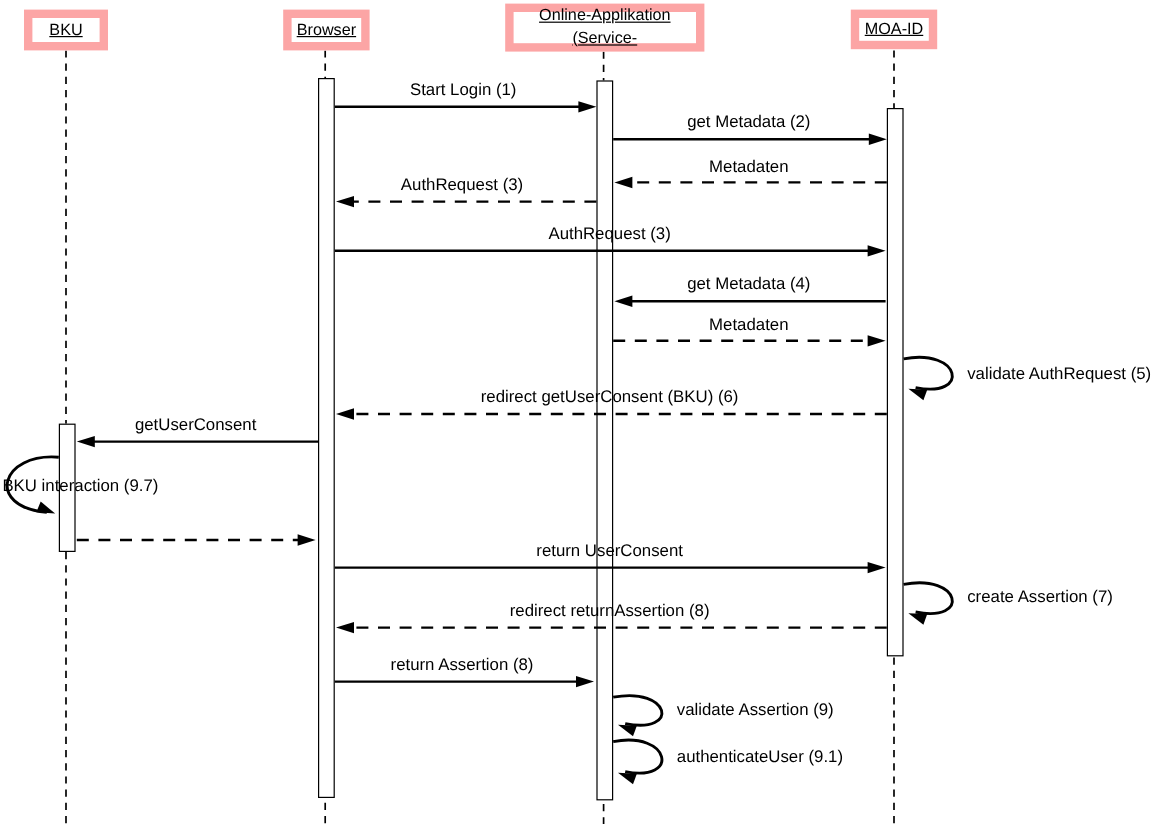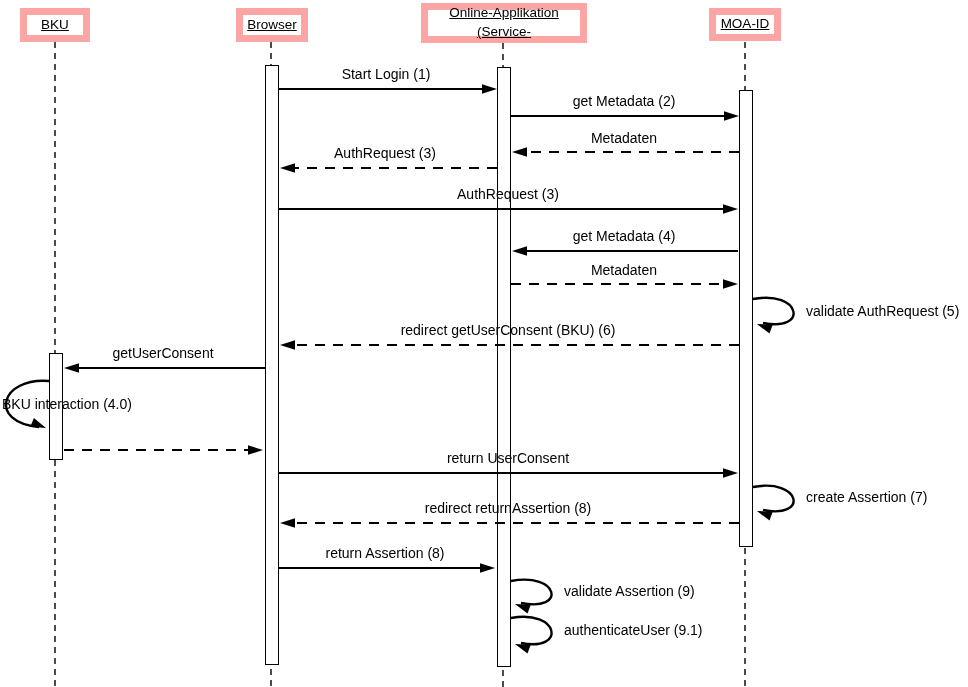--- a/index.html
+++ b/index.html
@@ -172,18 +172,18 @@
       <div class="msglabel centered" style="left: 385px; top: 145px;">AuthRequest (3)</div>
       <div class="msglabel centered" style="left: 508px; top: 186px;">AuthRequest (3)</div>
       <div class="msglabel centered" style="left: 624px; top: 228px;">get Metadata (4)</div>
       <div class="msglabel centered" style="left: 624px; top: 262px;">Metadaten</div>
       <div class="msglabel centered" style="left: 508px; top: 322px;">redirect getUserConsent (BKU) (6)</div>
       <div class="msglabel centered" style="left: 163px; top: 345px;">getUserConsent</div>
       <div class="msglabel centered" style="left: 508px; top: 450px;">return UserConsent</div>
       <div class="msglabel centered" style="left: 508px; top: 500px;">redirect returnAssertion (8)</div>
       <div class="msglabel centered" style="left: 385px; top: 545px;">return Assertion (8)</div>
       <div class="msglabel" style="left: 806px; top: 303px;">validate AuthRequest (5)</div>
-      <div class="msglabel" style="left: 2px; top: 396px;">BKU interaction (4.0)</div>
+      <div class="msglabel" style="left: 2px; top: 396px;">BKU interaction (9.7)</div>
       <div class="msglabel" style="left: 806px; top: 489px;">create Assertion (7)</div>
       <div class="msglabel" style="left: 564px; top: 583px;">validate Assertion (9)</div>
       <div class="msglabel" style="left: 564px; top: 622px;">authenticateUser (9.1)</div>
     </div>
 </div>
 
 </body></html>

